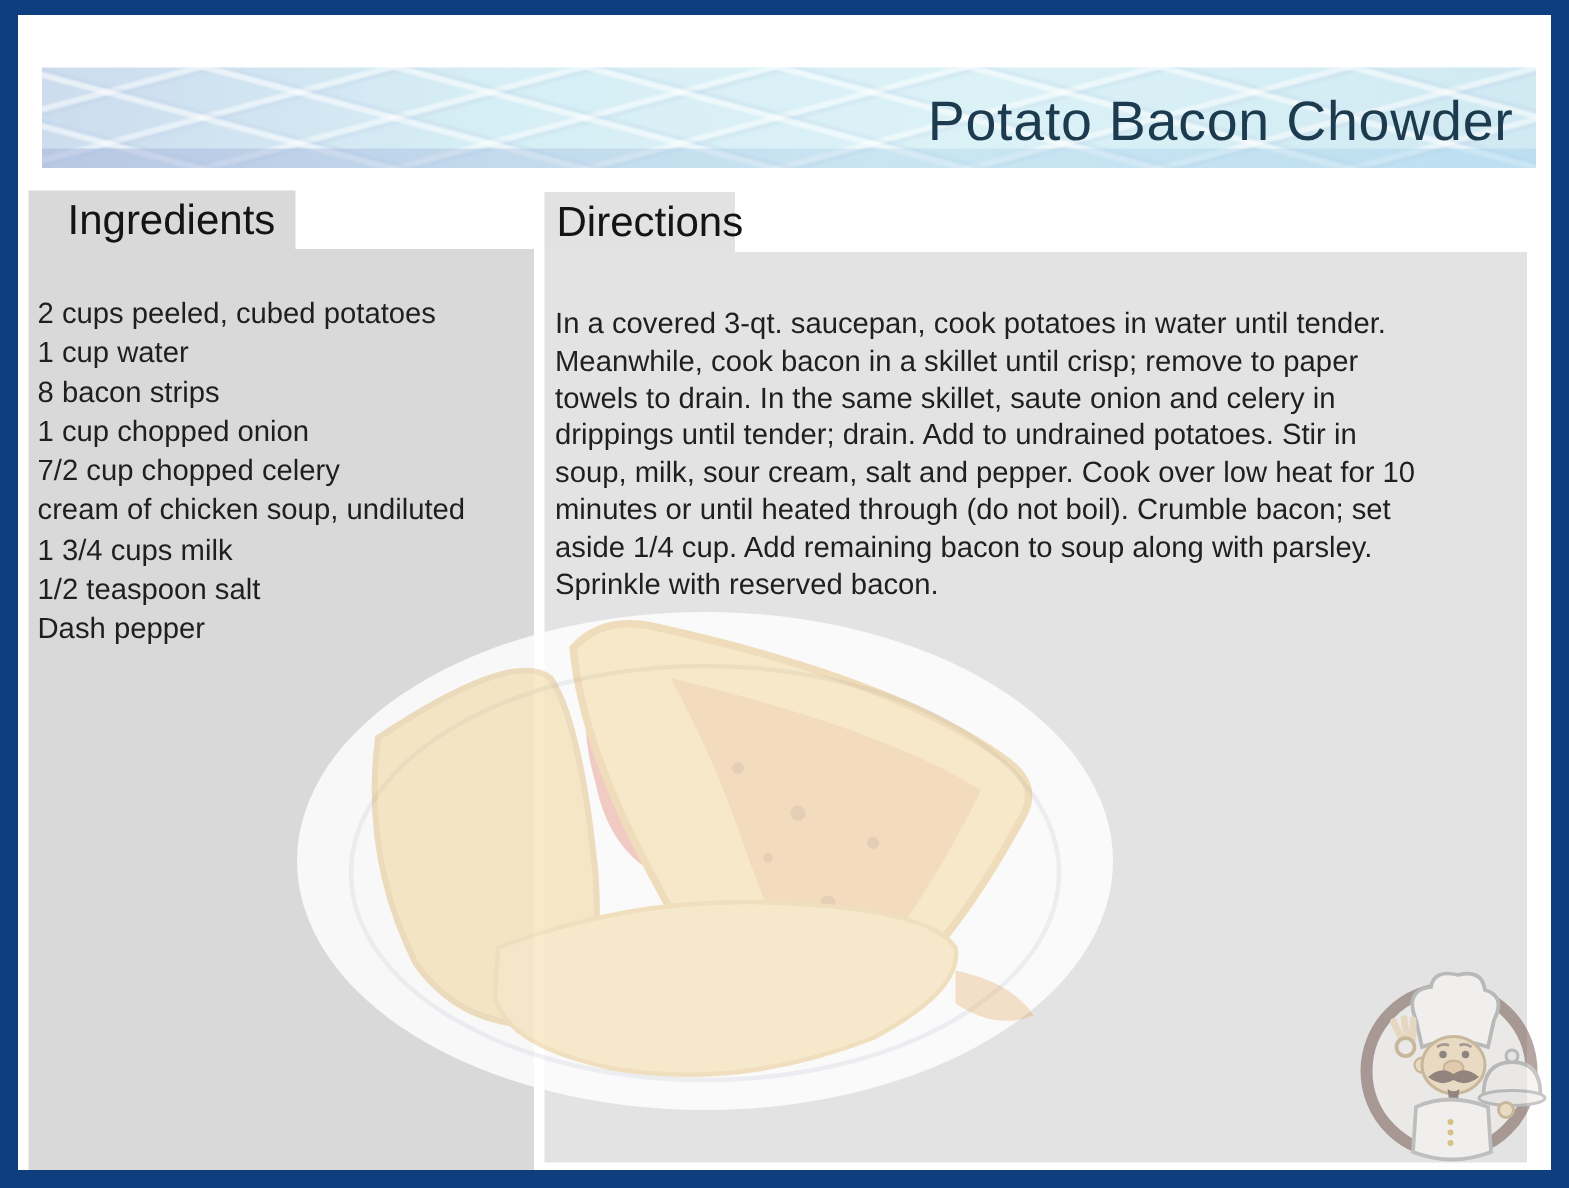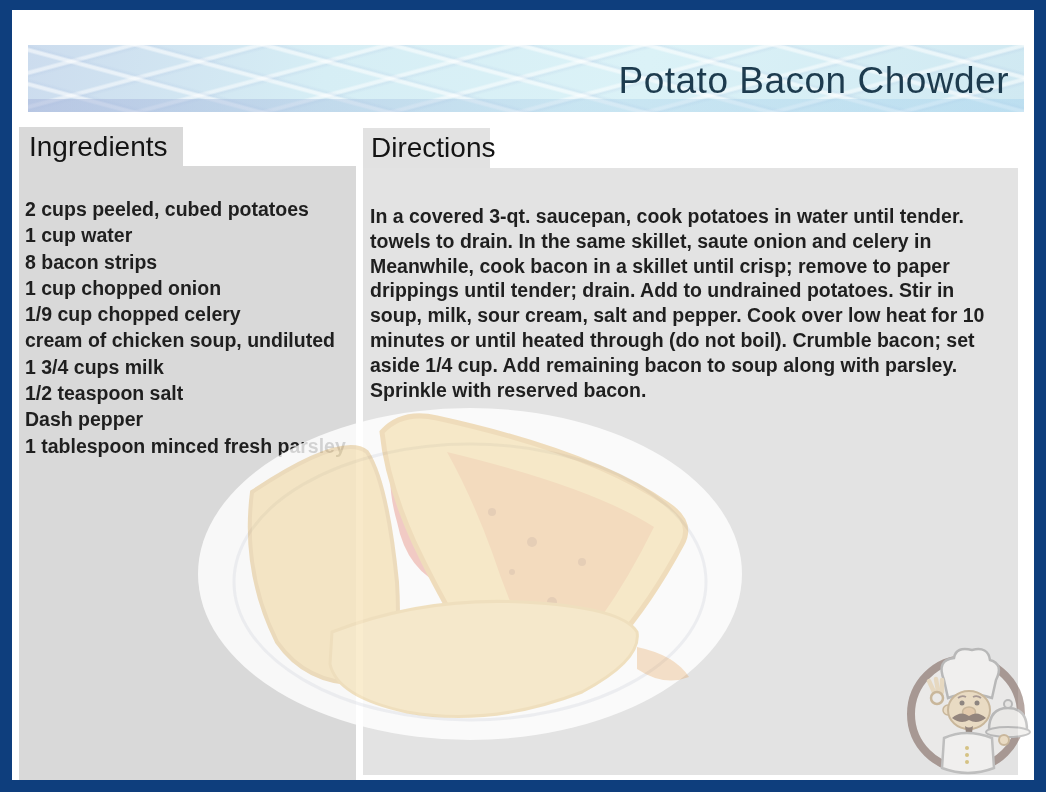--- a/index.html
+++ b/index.html
@@ -39,24 +39,24 @@
   .title {
     position: absolute; right: 15px; top: 0; height: 67px;
     line-height: 71px; font-size: 37px; font-weight: 400;
     color: #1d3b4e; letter-spacing: 0.5px; white-space: pre;
   }
   
   .sec-heading {
     position: absolute; display: flex; align-items: center;
     font-size: 28px; color: #141414; z-index: 2; white-space: pre;
   }
-  .ing-heading { left: 19px; top: 127px; width: 164px; height: 39px; background: #d9d9d9; padding-left: 10px; }
+  .ing-heading { left: 19px; top: 127px; width: 178px; height: 39px; background: #d9d9d9; padding-left: 26px; }
   .dir-heading { left: 363px; top: 128px; width: 127px; height: 40px; background: #e2e2e2; padding-left: 8px; }
   
-  .panel { position: absolute; z-index: 1; font-weight: bold; }
+  .panel { position: absolute; z-index: 1; }
   .ing-panel { left: 19px; top: 166px; width: 337px; height: 614px; background: #d9d9d9; }
   .dir-panel { left: 363px; top: 168px; width: 655px; height: 607px; background: #e3e3e3; }
   .ing-list { padding: 30px 2px 0 6px; }
   .ing-list > div {
     font-size: 19.5px; line-height: 26.3px; color: #1f1f1f; white-space: pre;
   }
   .dir-text { padding: 24px 10px 0 7px; margin-top: 12px; }
   .dir-text > div {
     font-size: 19.5px; line-height: 24.8px; color: #1f1f1f; white-space: pre;
   }
@@ -71,35 +71,34 @@
   <h1 class="title">Potato Bacon Chowder</h1>
 </div>
 
 <div class="sec-heading ing-heading">Ingredients</div>
 <div class="panel ing-panel">
   <div class="ing-list">
       <div>2 cups peeled, cubed potatoes</div>
       <div>1 cup water</div>
       <div>8 bacon strips</div>
       <div>1 cup chopped onion</div>
-      <div>1/9 cup chopped celery</div>
+      <div>7/2 cup chopped celery</div>
       <div>cream of chicken soup, undiluted</div>
       <div>1 3/4 cups milk</div>
       <div>1/2 teaspoon salt</div>
       <div>Dash pepper</div>
-      <div>1 tablespoon minced fresh parsley</div>
     </div>
 </div>
 
 <div class="sec-heading dir-heading">Directions</div>
 <div class="panel dir-panel">
   <div class="dir-text">
       <div>In a covered 3-qt. saucepan, cook potatoes in water until tender.</div>
+      <div>Meanwhile, cook bacon in a skillet until crisp; remove to paper</div>
       <div>towels to drain. In the same skillet, saute onion and celery in</div>
-      <div>Meanwhile, cook bacon in a skillet until crisp; remove to paper</div>
       <div>drippings until tender; drain. Add to undrained potatoes. Stir in</div>
       <div>soup, milk, sour cream, salt and pepper. Cook over low heat for 10</div>
       <div>minutes or until heated through (do not boil). Crumble bacon; set</div>
       <div>aside 1/4 cup. Add remaining bacon to soup along with parsley.</div>
       <div>Sprinkle with reserved bacon.</div>
     </div>
 </div>
 
 <svg class="food-photo" viewBox="0 0 552 400" xmlns="http://www.w3.org/2000/svg" aria-label="Faded photo of golden french toast slices with crispy bacon on a white plate">
   <ellipse cx="278" cy="182" rx="272" ry="166" fill="#ffffff" opacity="0.8"></ellipse>

